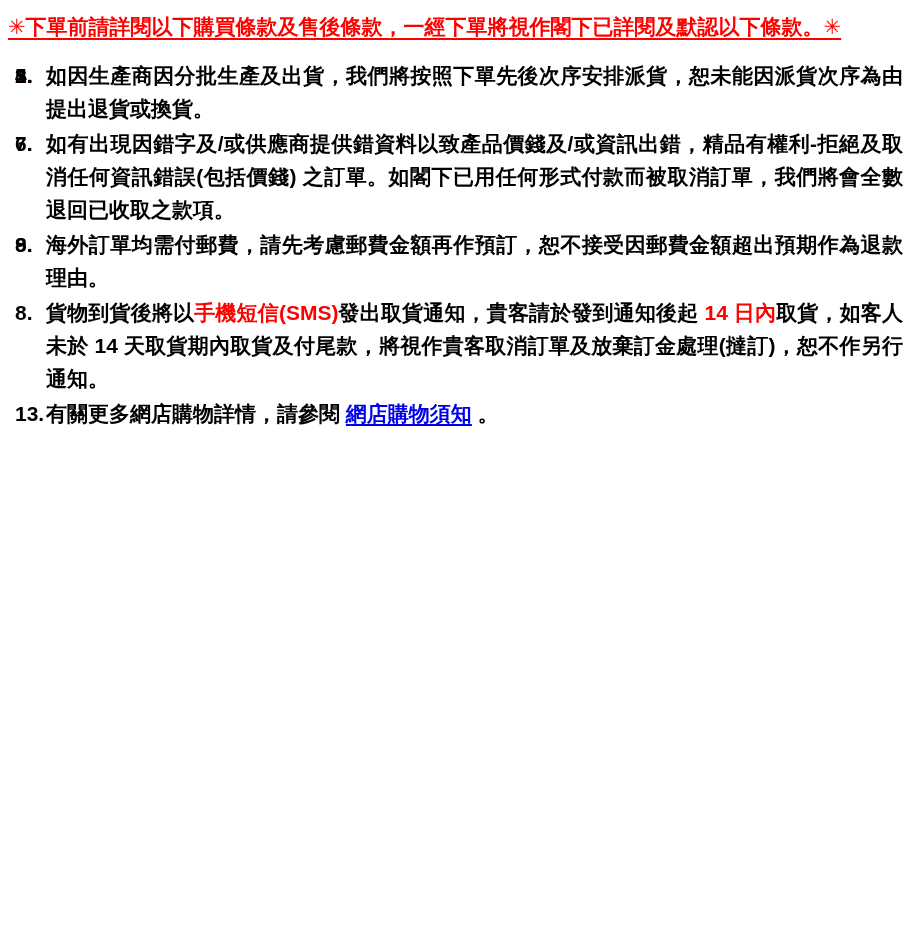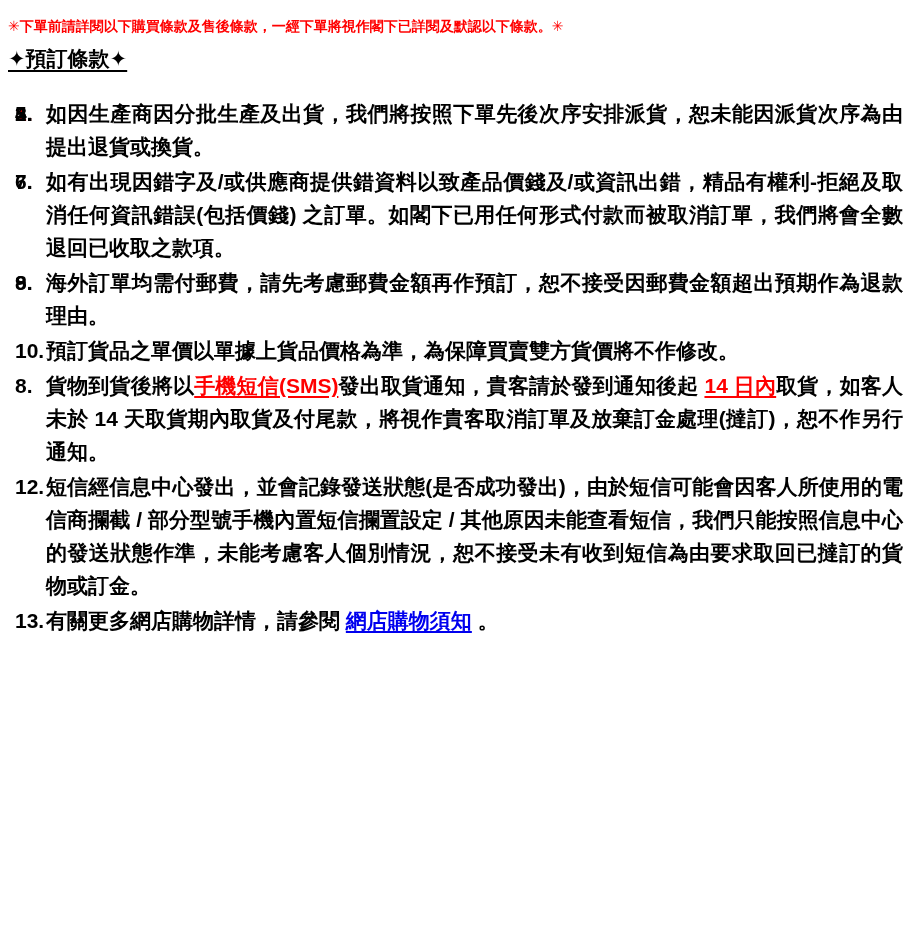--- a/index.html
+++ b/index.html
@@ -20,24 +20,25 @@
     color: var(--ink);
   }
   .page {
     width: 913px;
     min-height: 948px;
     padding: 13px 10px 10px 8px;
     background: var(--paper);
   }
   .notice {
     color: var(--red);
+    text-decoration: underline;
     text-underline-offset: 4px;
-    font-size: 14px;
+    font-size: 21px;
     line-height: 27px;
-    margin-bottom: 6px;
+    margin-bottom: 19px;
     white-space: nowrap;
   }
   .section-title {
     display: inline-block;
     color: var(--ink);
     text-decoration: underline;
     text-underline-offset: 4px;
     font-size: 21px;
     line-height: 26px;
     margin-bottom: 23px;
@@ -58,48 +59,42 @@
   .term .num {
     position: absolute;
     left: 7px;
     top: 0;
     text-align: left;
   }
   .term.red { color: var(--red); }
   .seg { white-space: pre-wrap; }
   .red-u {
     color: var(--red);
-    text-decoration: underline;
     text-underline-offset: 3px;
   }
   a.link {
     color: var(--link);
     text-decoration: underline;
     text-underline-offset: 3px;
     cursor: pointer;
   }
 </style>
 </head>
 <body>
 
 <div class="page">
   <div class="notice">✳下單前請詳閱以下購買條款及售後條款，一經下單將視作閣下已詳閱及默認以下條款。✳</div>
 
-  <div>
-    <span class="section-title">✦預訂條款✦</span>
-  </div>
 
   <div class="terms">
       <div class="term red"><span class="num">1.</span></div>
       <div class="term"><span class="num">2.</span></div>
       <div class="term"><span class="num">3.</span></div>
       <div class="term"><span class="num">4.</span></div>
       <div class="term"><span class="num">5.</span><span class="seg">如因生產商因分批生產及出貨，我們將按照下單先後次序安排派貨，恕未能因派貨次序為由提出退貨或換貨。</span></div>
       <div class="term"><span class="num">6.</span></div>
       <div class="term"><span class="num">7.</span><span class="seg">如有出現因錯字及/或供應商提供錯資料以致產品價錢及/或資訊出錯，精品有權利-拒絕及取消任何資訊錯誤(包括價錢) 之訂單。如閣下已用任何形式付款而被取消訂單，我們將會全數退回已收取之款項。</span></div>
       <div class="term"><span class="num">8.</span></div>
       <div class="term"><span class="num">9.</span><span class="seg">海外訂單均需付郵費，請先考慮郵費金額再作預訂，恕不接受因郵費金額超出預期作為退款理由。</span></div>
-      <div class="term"><span class="num">10.</span><span class="seg">預訂貨品之單價以單據上貨品價格為準，為保障買賣雙方貨價將不作修改。</span></div>
       <div class="term"><span class="num">8.</span><span class="seg">貨物到貨後將以</span><span class="seg red-u">手機短信(SMS)</span><span class="seg">發出取貨通知，貴客請於發到通知後起 </span><span class="seg red-u">14 日內</span><span class="seg">取貨，如客人未於 14 天取貨期內取貨及付尾款，將視作貴客取消訂單及放棄訂金處理(撻訂)，恕不作另行通知。</span></div>
-      <div class="term"><span class="num">12.</span><span class="seg">短信經信息中心發出，並會記錄發送狀態(是否成功發出)，由於短信可能會因客人所使用的電信商攔截 / 部分型號手機內置短信攔置設定 / 其他原因未能查看短信，我們只能按照信息中心的發送狀態作準，未能考慮客人個別情況，恕不接受未有收到短信為由要求取回已撻訂的貨物或訂金。</span></div>
       <div class="term"><span class="num">13.</span><span class="seg">有關更多網店購物詳情，請參閱 </span><a class="seg link" href="#">網店購物須知</a><span class="seg"> 。</span></div>
     </div>
 </div>
 
 </body></html>

